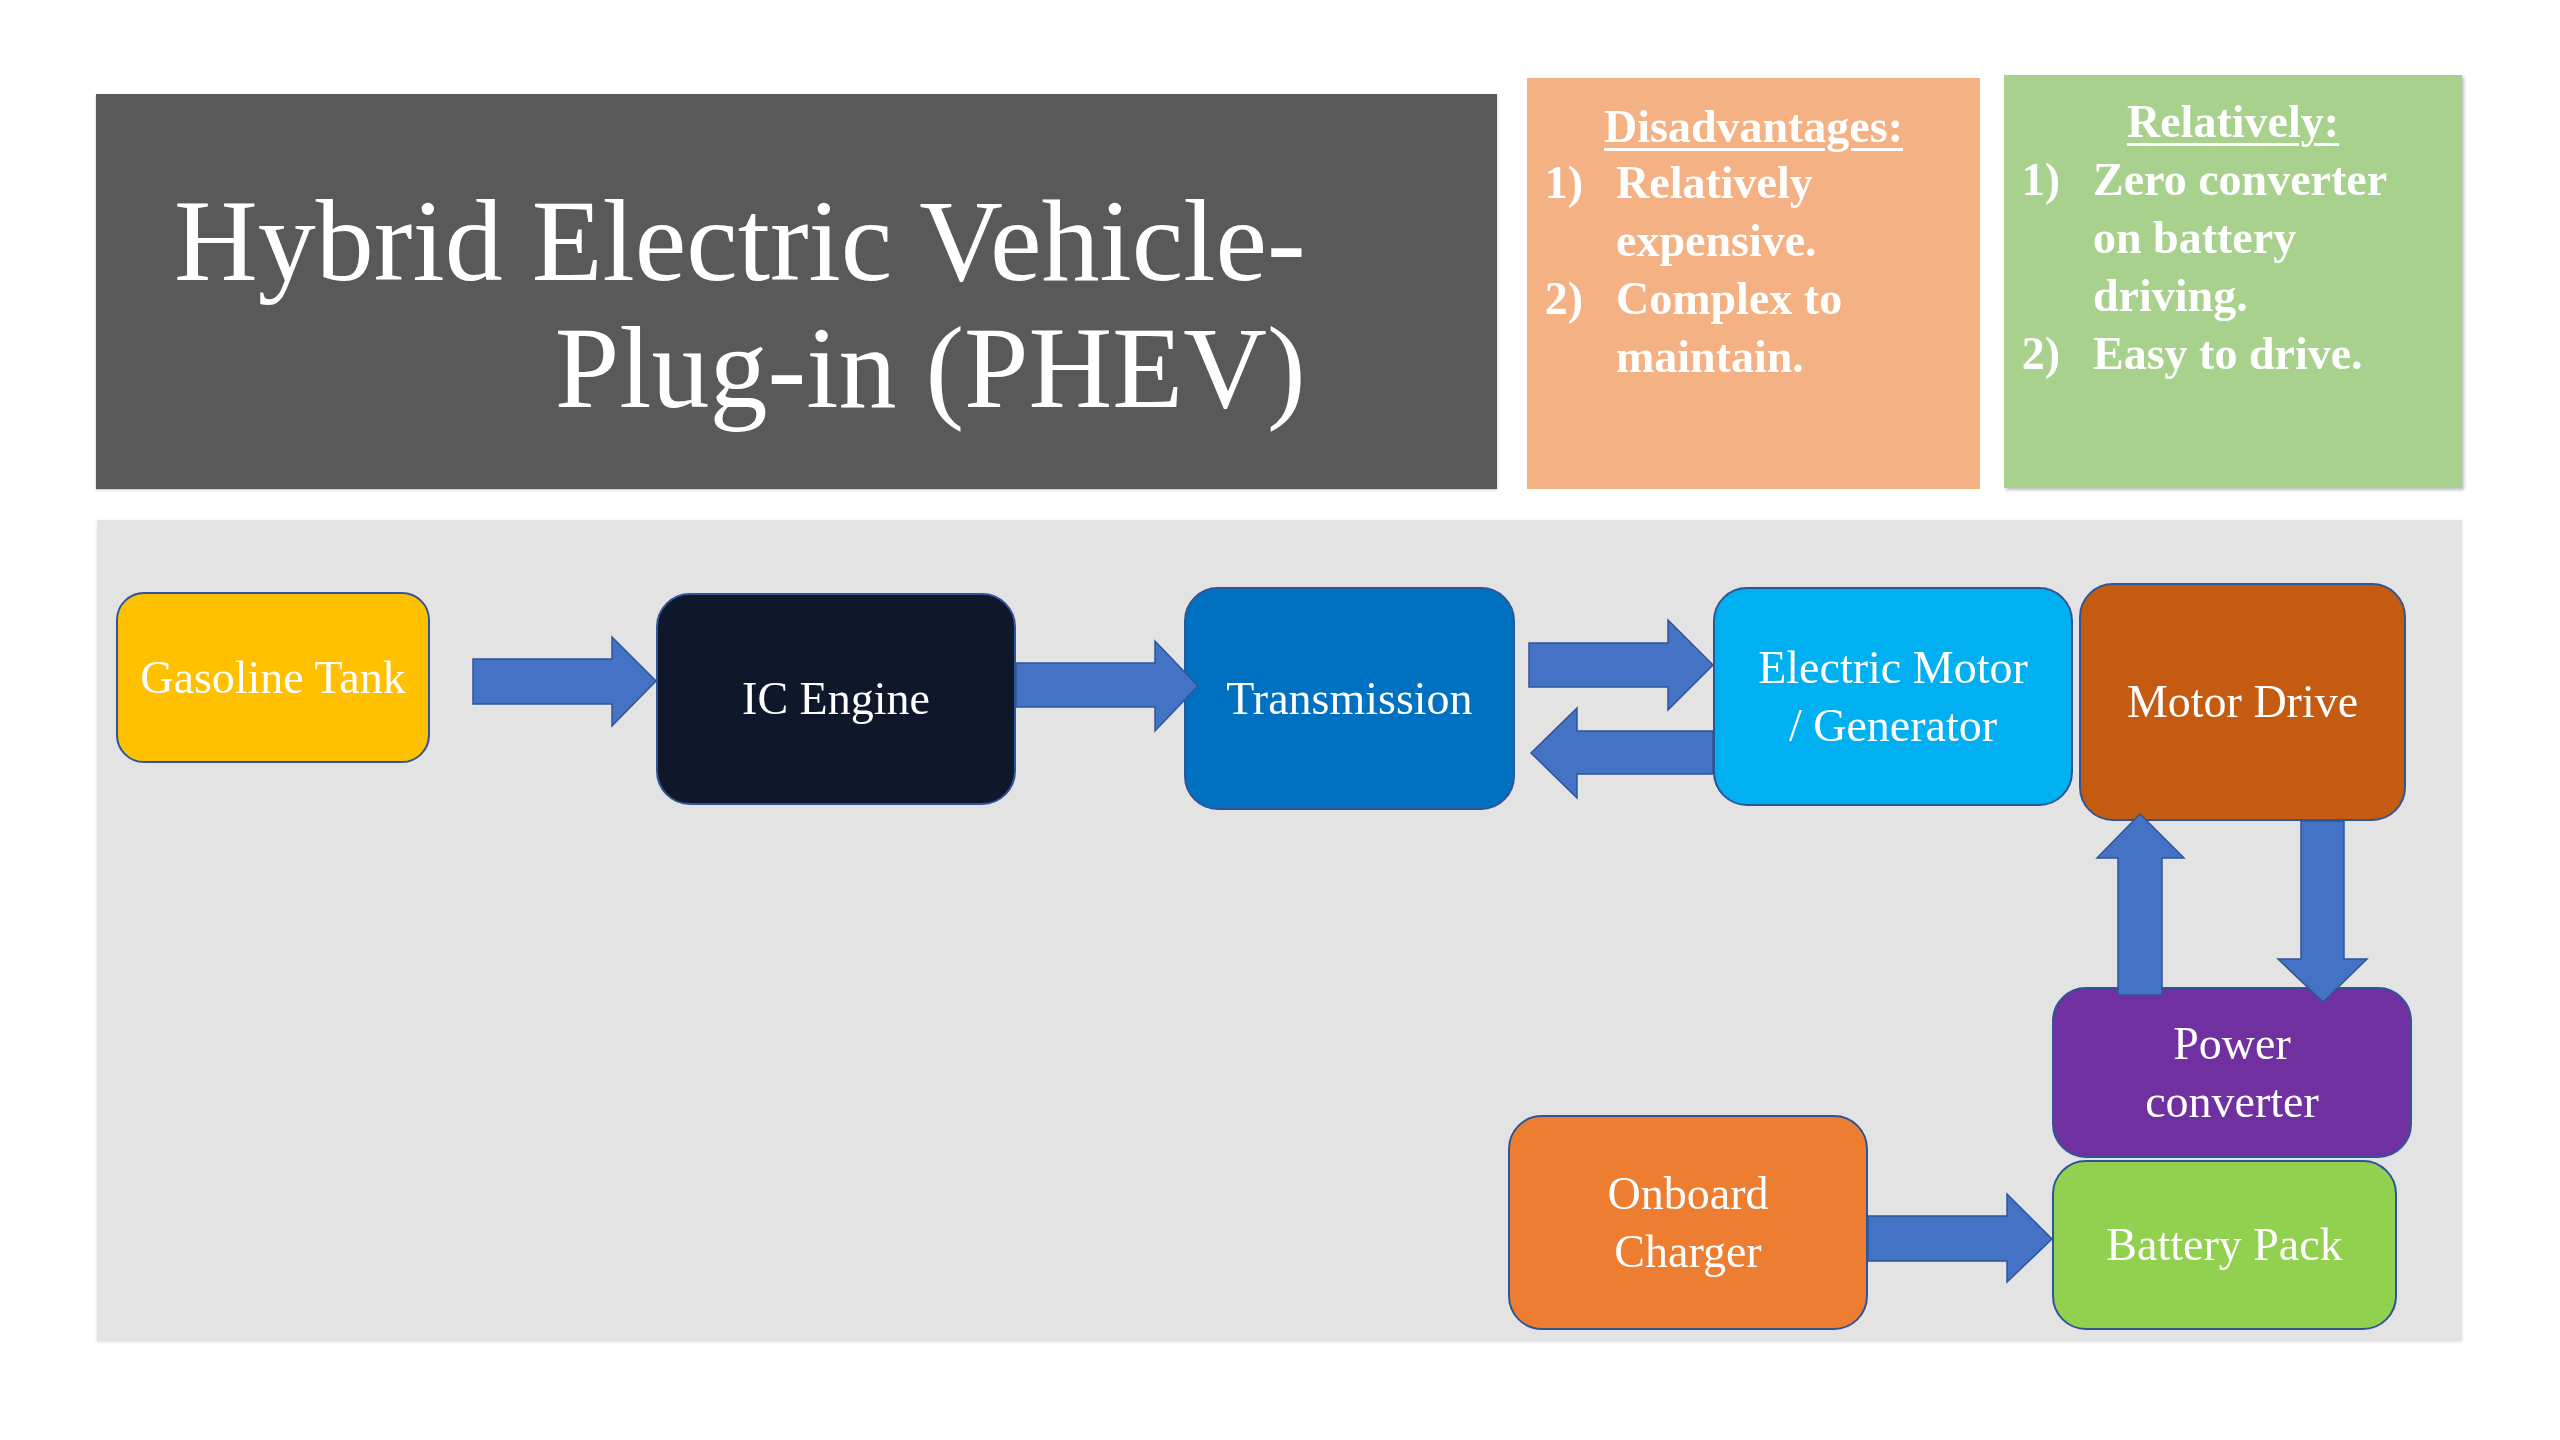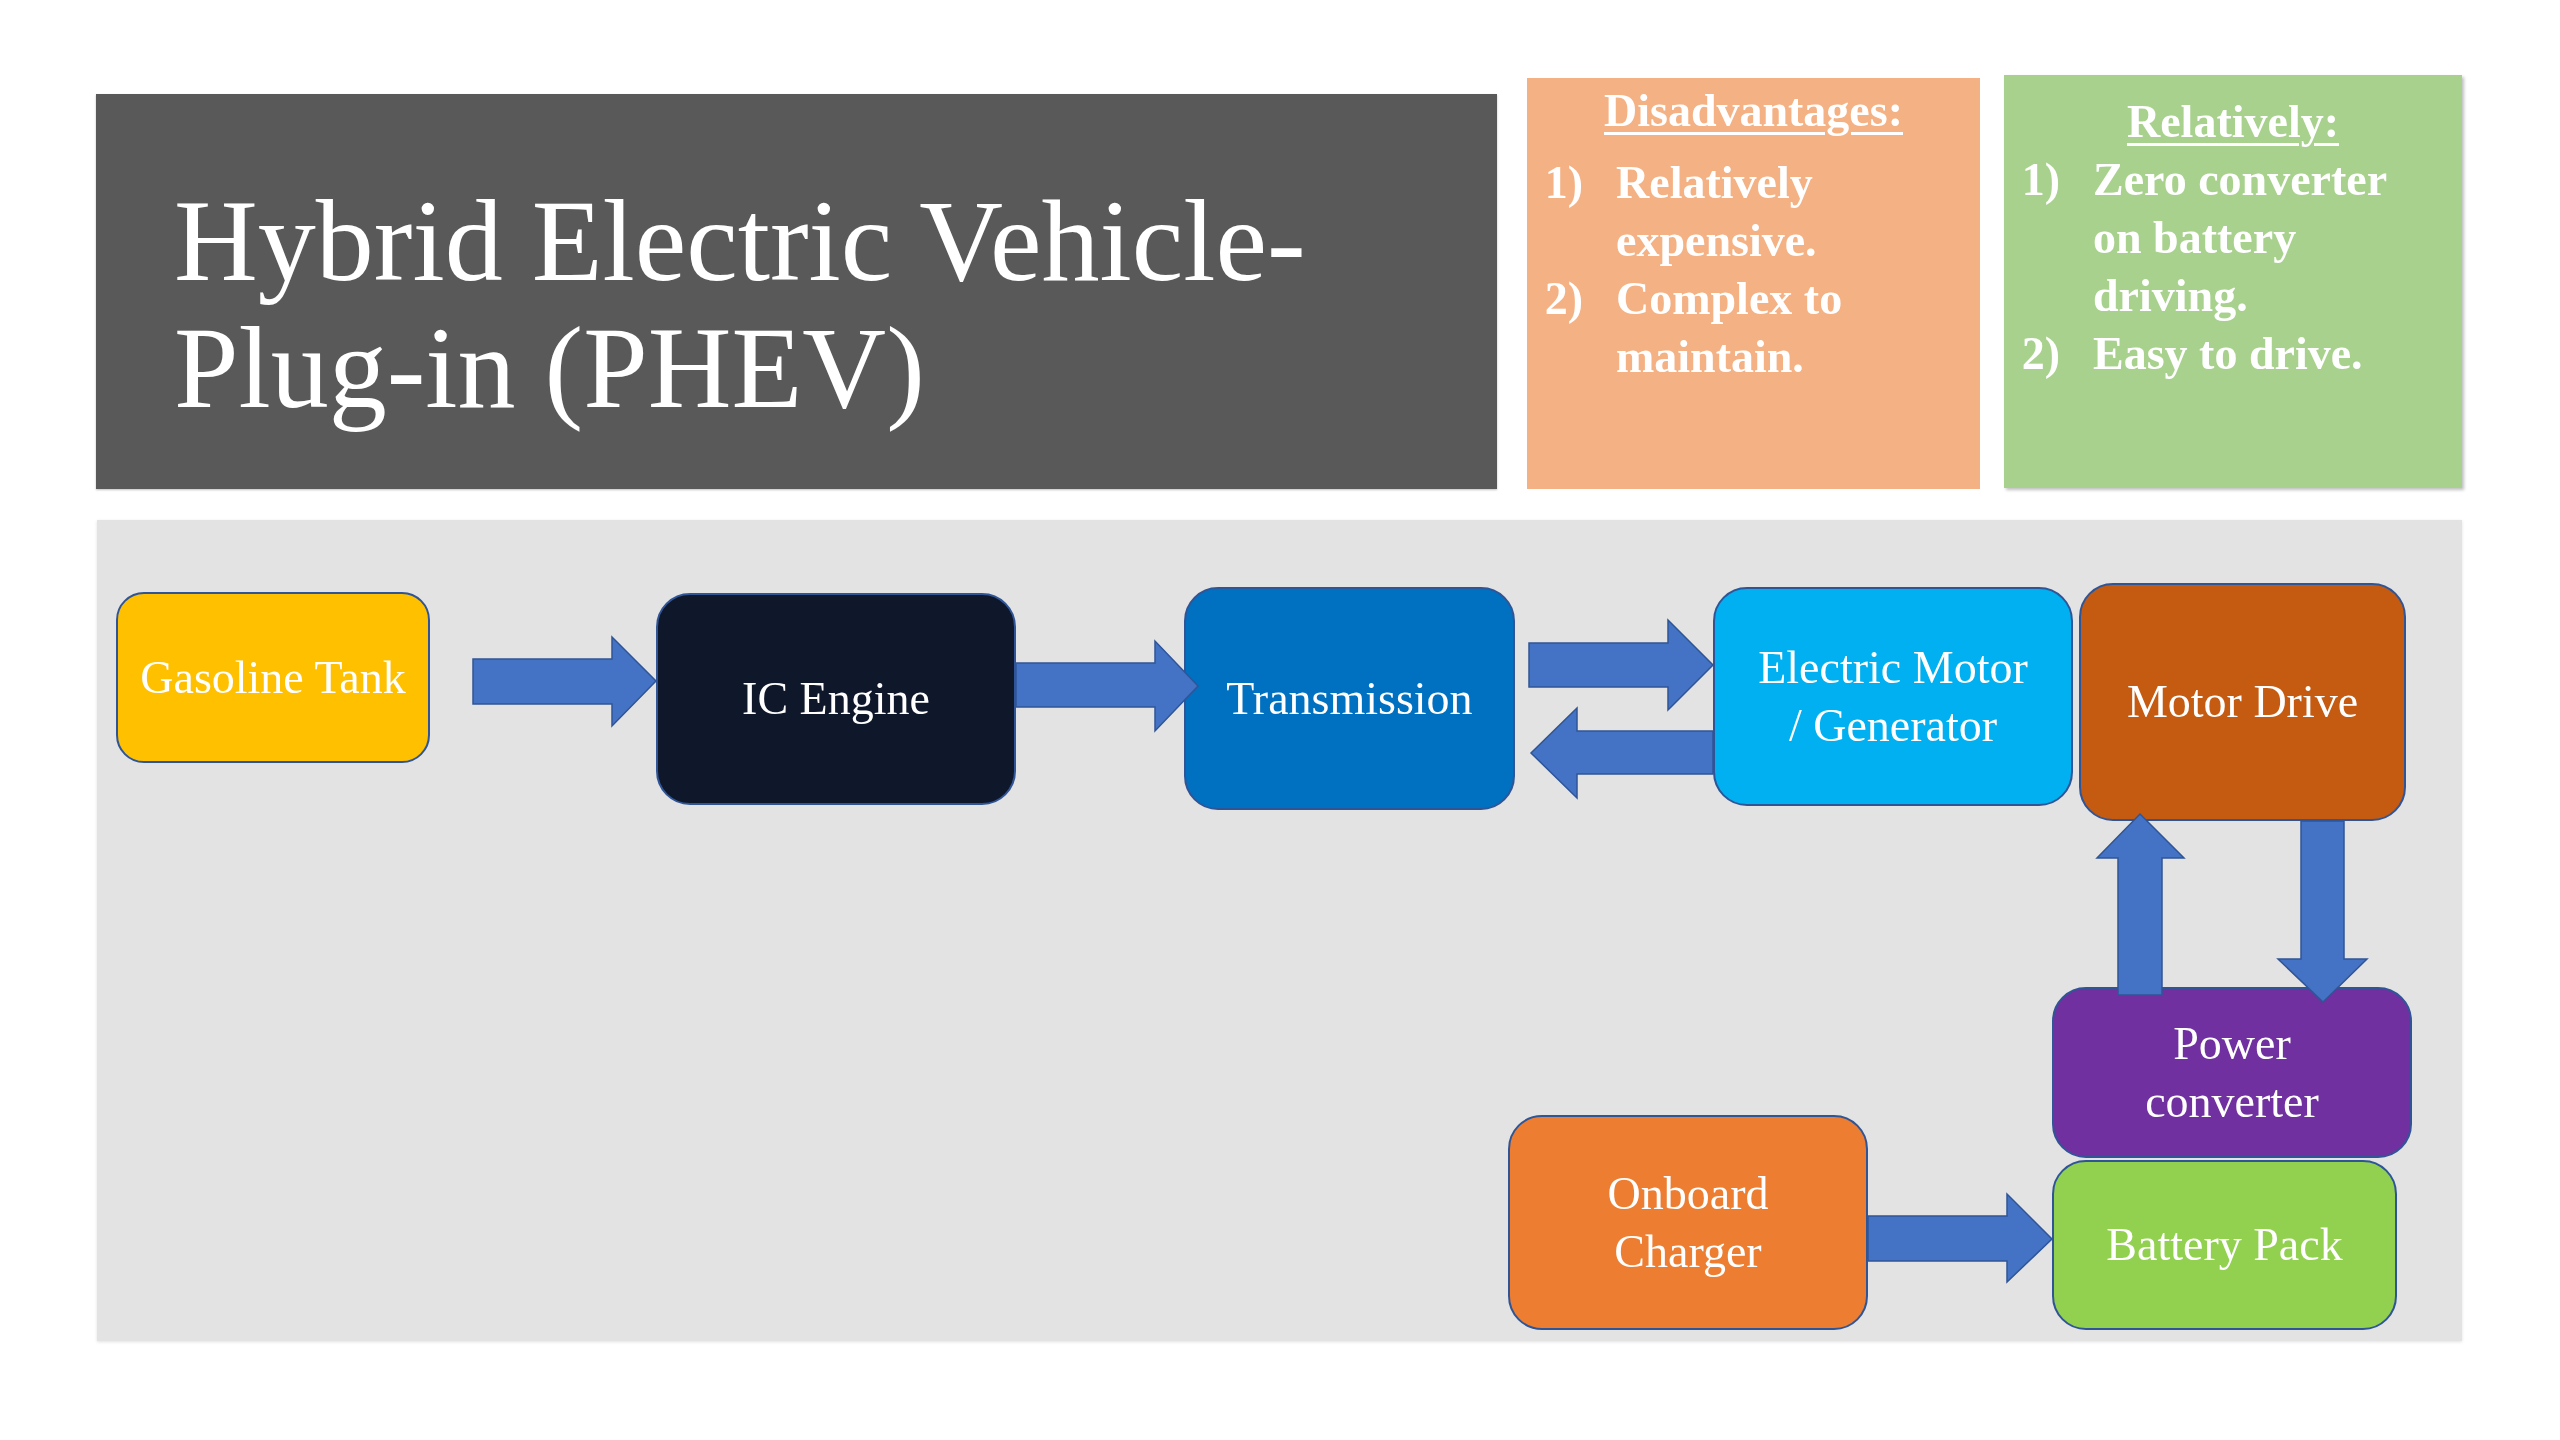--- a/index.html
+++ b/index.html
@@ -3,21 +3,21 @@
 <meta charset="utf-8">
 <style>
   html, body { margin: 0; padding: 0; background: #ffffff; }
   body { width: 2560px; height: 1440px; position: relative; overflow: hidden;
          font-family: "Liberation Serif", serif; }
   .abs { position: absolute; box-sizing: border-box; }
 
   #title-box { left: 96px; top: 94px; width: 1401px; height: 395px; background: #595959;
                box-shadow: 0 1px 2px rgba(0,0,0,0.25); }
   #title-text { position: absolute; left: 78px; top: 84px; color: #ffffff;
-                font-size: 116px; line-height: 127px; white-space: nowrap; }
+                font-size: 116px; line-height: 127px; white-space: nowrap; text-align: right; }
   #title-text span { display: block; }
 
   .note-box { color: #ffffff; font-weight: bold; font-size: 46px; line-height: 58px; }
   #disadv-box { left: 1527px; top: 78px; width: 453px; height: 411px; background: #f4b183; }
   #adv-box { left: 2004px; top: 75px; width: 458px; height: 413px; background: #a9d18e;
              box-shadow: 2px 2px 3px rgba(0,0,0,0.25); }
   .note-heading { position: absolute; left: 0; right: 0; text-align: center;
                   text-decoration: underline; text-decoration-thickness: 3px; text-underline-offset: 6px; }
   .note-list { position: absolute; left: 0; right: 0; margin: 0; padding: 0; list-style: none; }
   .note-item { position: relative; padding-left: 93px; }
@@ -38,21 +38,21 @@
 <body>
 
 <div id="title-box" class="abs">
   <div id="title-text">
     <span>Hybrid Electric Vehicle-</span>
     <span>Plug-in (PHEV)</span>
   </div>
 </div>
 
 <div id="disadv-box" class="abs note-box">
-  <div class="note-heading" style="top:4px;">Disadvantages:</div>
+  <div class="note-heading" style="top:20px;">Disadvantages:</div>
   <ul class="note-list" style="top:76px;">
     <li class="note-item" style="margin-left:-4px;">
       <span class="note-num">1)</span>
       <span style="white-space:pre-line;">Relatively
 expensive.</span>
     </li>
     <li class="note-item" style="margin-left:-4px;">
       <span class="note-num">2)</span>
       <span style="white-space:pre-line;">Complex to
 maintain.</span>

